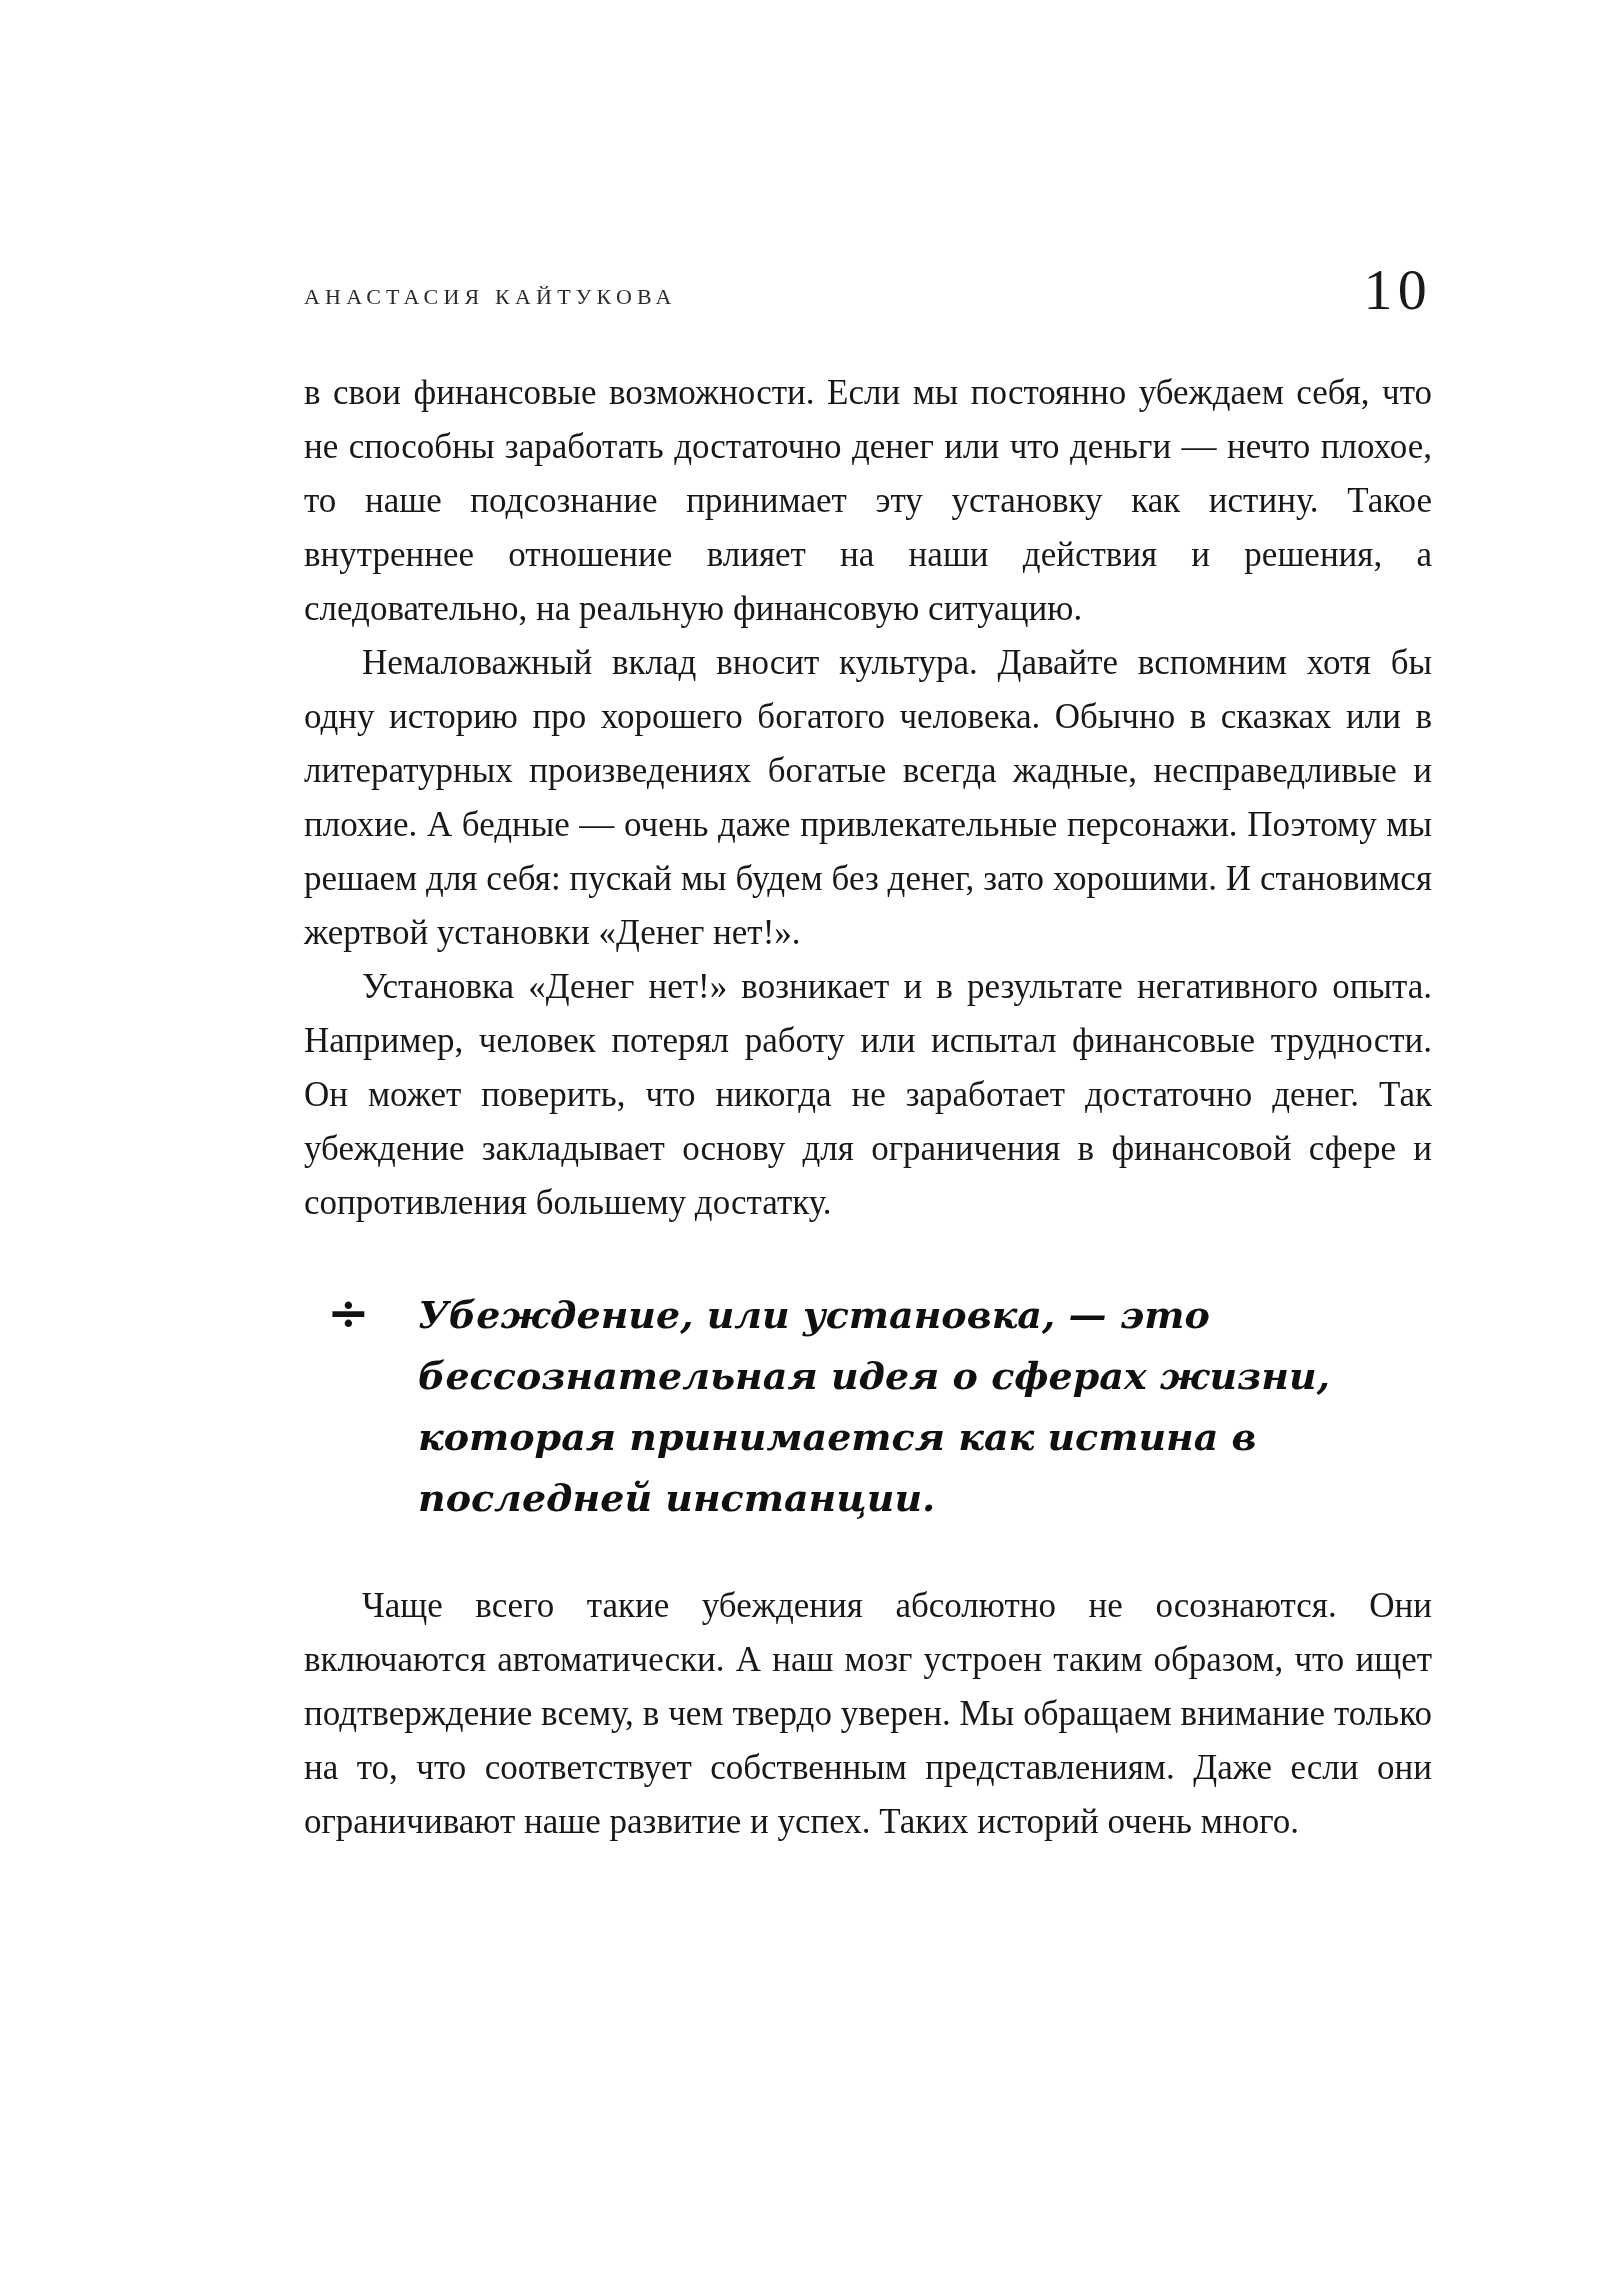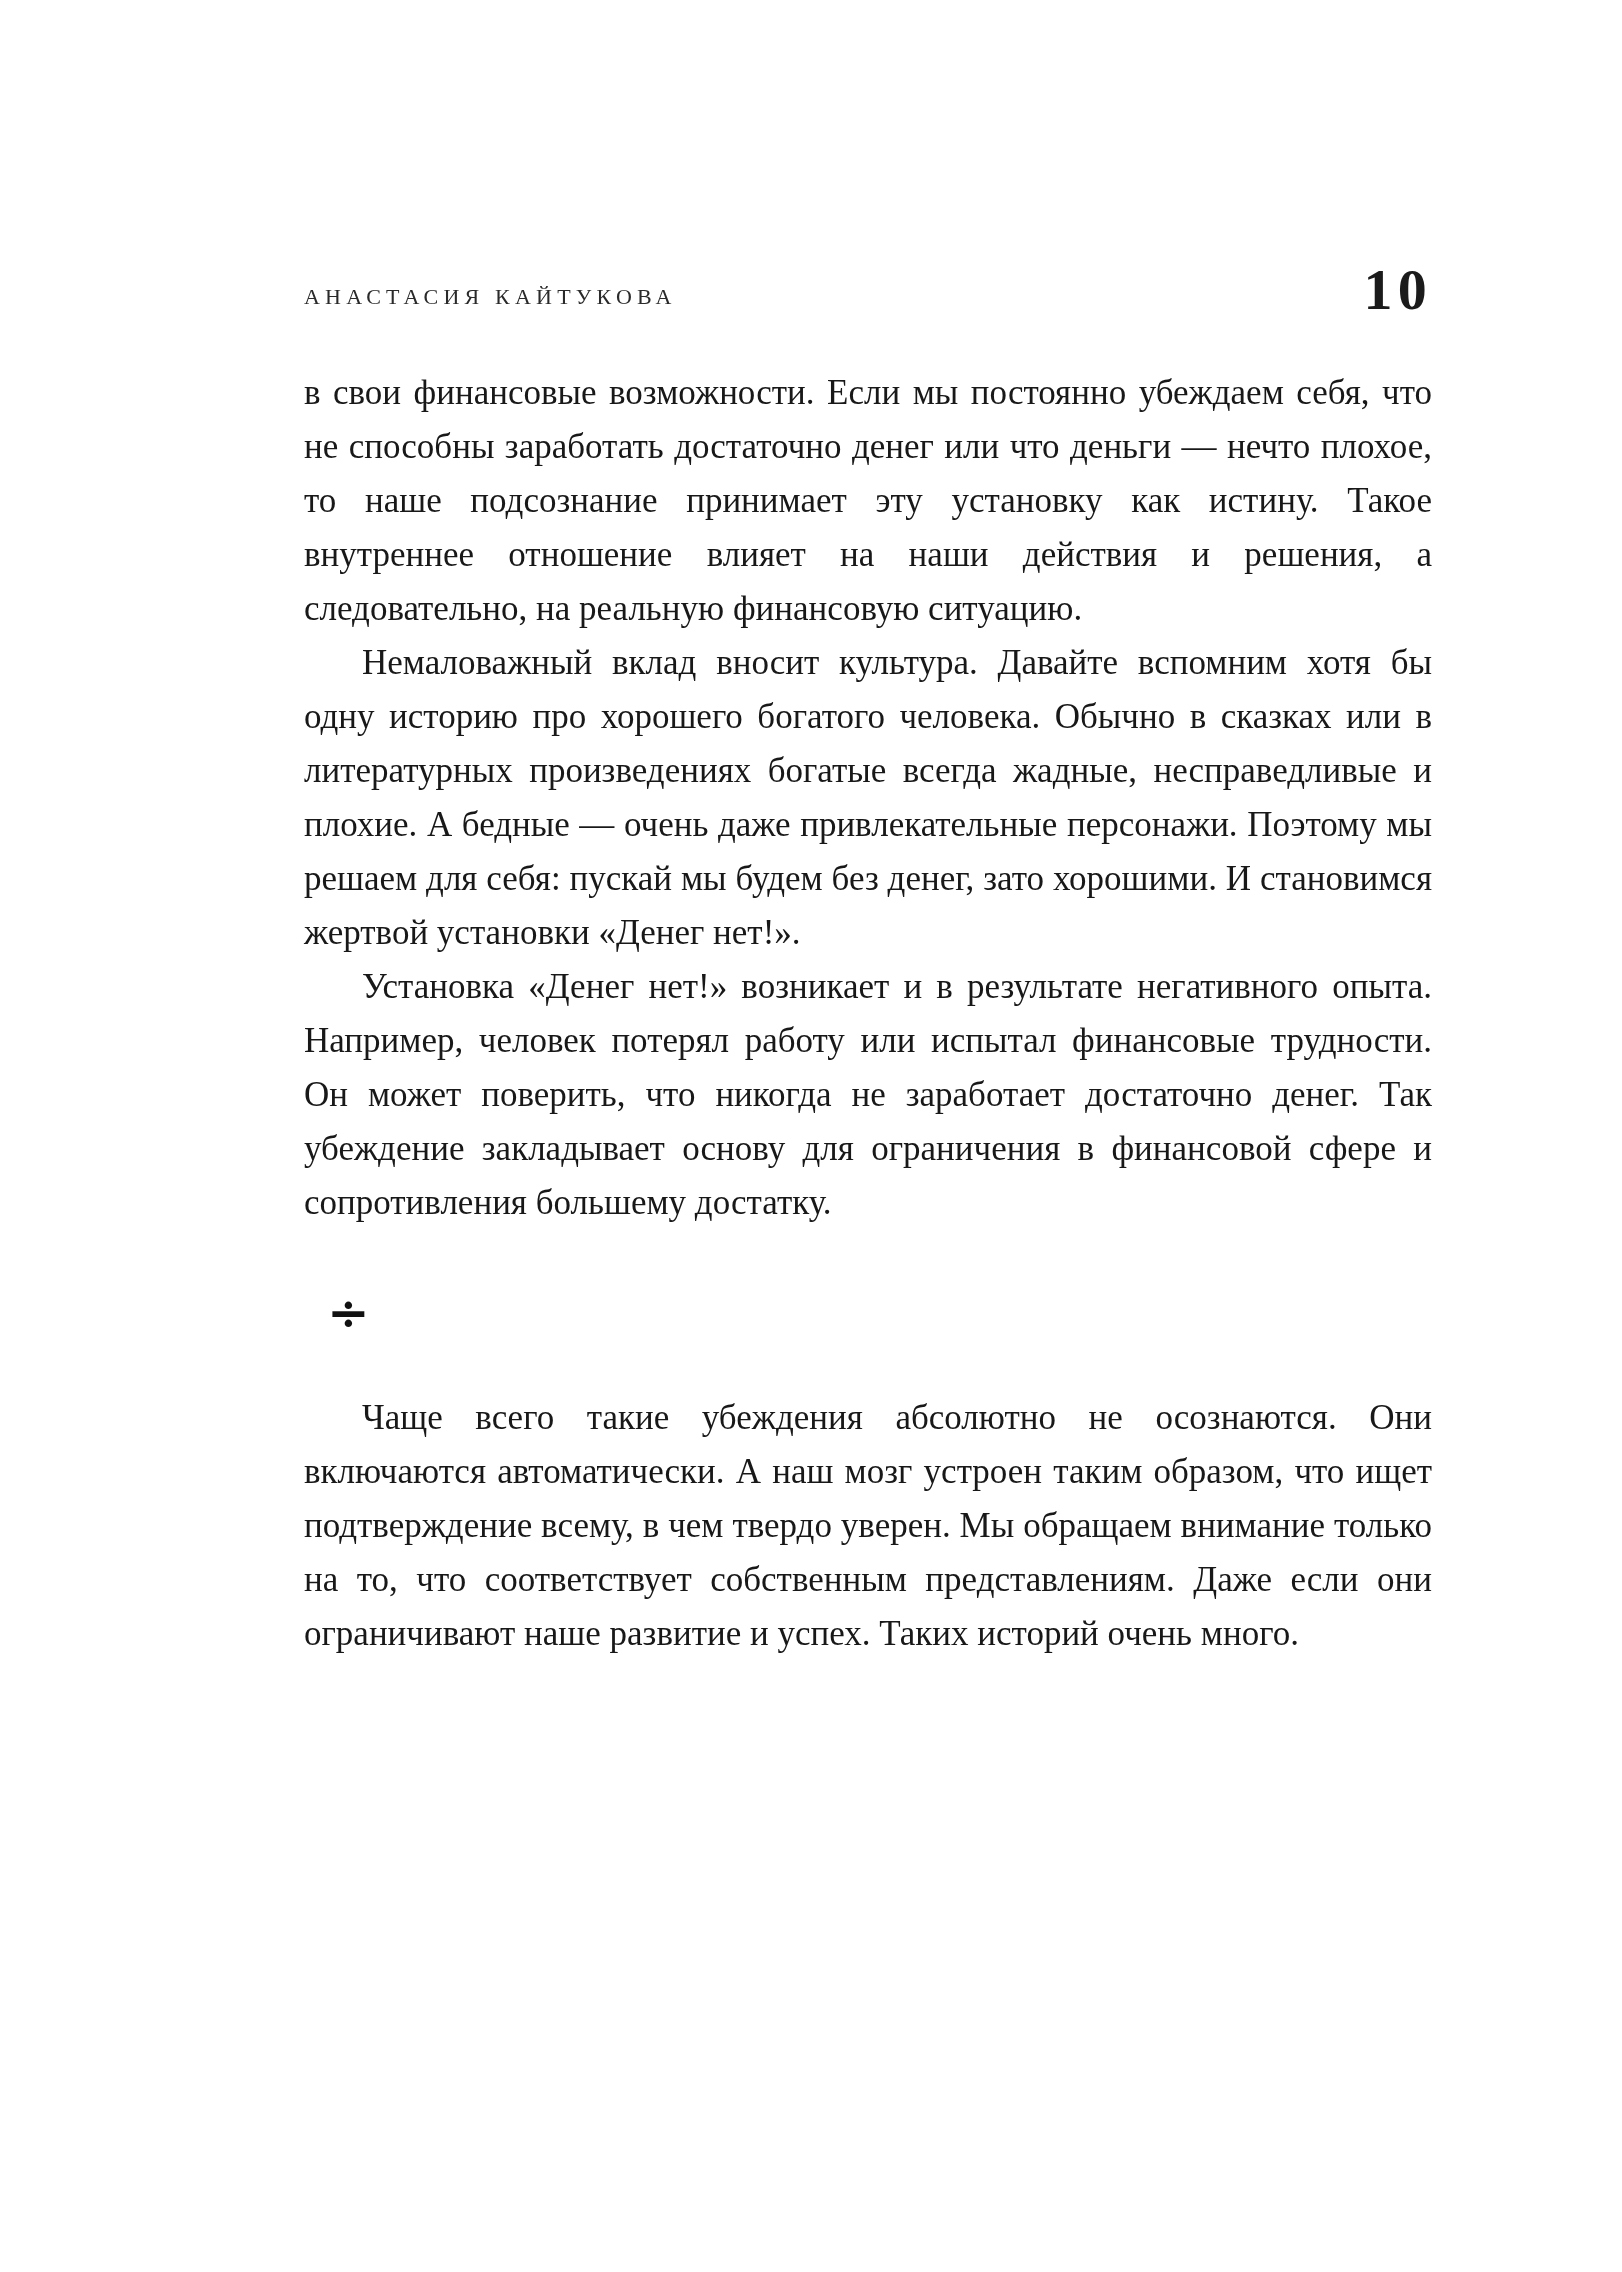--- a/index.html
+++ b/index.html
@@ -33,21 +33,21 @@
     letter-spacing: 5.2px;
     font-weight: 500;
     color: #2a2a2a;
     padding-bottom: 8.7px;
   }
 
   .page-num {
     font-size: 58px;
     line-height: 1;
     letter-spacing: 5.2px;
-    font-weight: 700;
+    font-weight: 400;
     color: #1b1b1b;
   }
 
   .body-text {
     margin-top: 47px;
     font-size: 35px;
     line-height: 54px;
     text-align: justify;
     color: #181818;
   }
@@ -98,20 +98,21 @@
     <div class="body-text">
 
       <p class="no-indent">в свои финансовые возможности. Если мы постоянно убеждаем себя, что не способны заработать достаточно денег или что деньги — нечто плохое, то наше подсознание принимает эту установку как истину. Такое внутреннее отношение влияет на наши действия и решения, а следовательно, на реальную финансовую ситуацию.</p>
 
       <p class="indent">Немаловажный вклад вносит культура. Давайте вспомним хотя бы одну историю про хорошего богатого человека. Обычно в сказках или в литературных произведениях богатые всегда жадные, несправедливые и плохие. А бедные — очень даже привлекательные персонажи. Поэтому мы решаем для себя: пускай мы будем без денег, зато хорошими. И становимся жертвой установки «Денег нет!».</p>
 
       <p class="indent">Установка «Денег нет!» возникает и в результате негативного опыта. Например, человек потерял работу или испытал финансовые трудности. Он может поверить, что никогда не заработает достаточно денег. Так убеждение закладывает основу для ограничения в финансовой сфере и сопротивления большему достатку.</p>
 
       <div class="quote">
         <span class="quote-mark">÷</span>
+        <div class="quote-text">Убеждение, или установка, — это бессознательная идея о сферах жизни, которая принимается как истина в последней инстанции.</div>
       </div>
 
       <p class="indent">Чаще всего такие убеждения абсолютно не осознаются. Они включаются автоматически. А наш мозг устроен таким образом, что ищет подтверждение всему, в чем твердо уверен. Мы обращаем внимание только на то, что соответствует собственным представлениям. Даже если они ограничивают наше развитие и успех. Таких историй очень много.</p>
 
     </div>
   </div>
 </div>
 
 
 </body></html>

